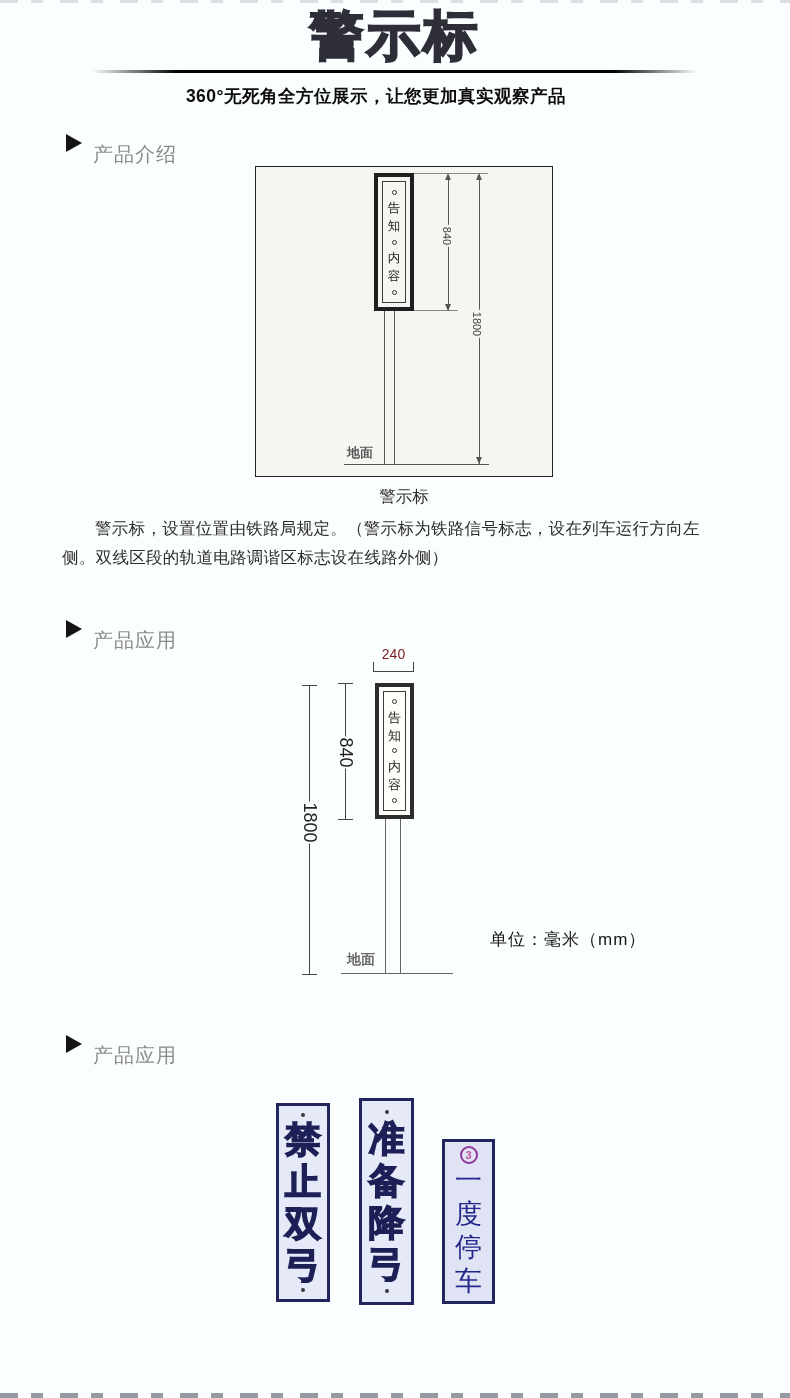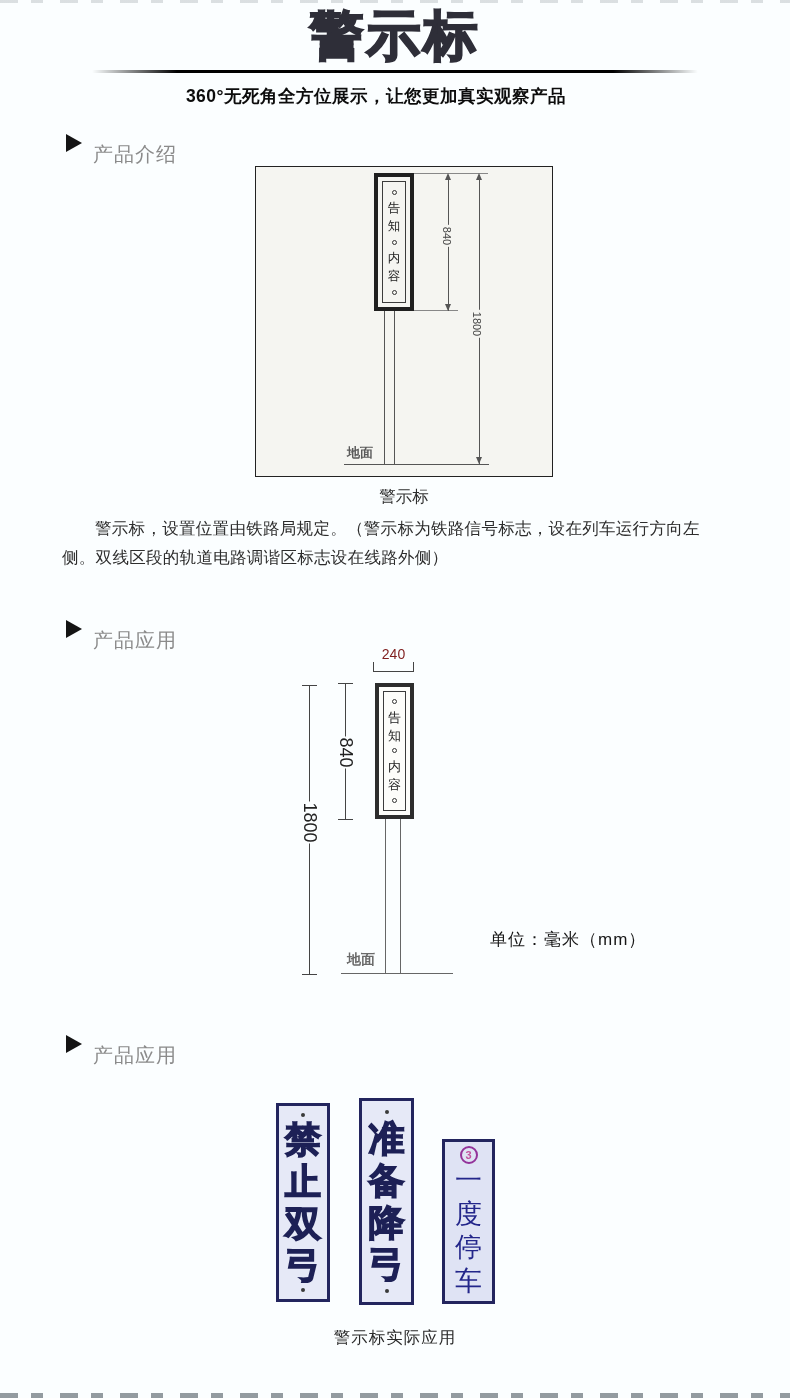--- a/index.html
+++ b/index.html
@@ -272,17 +272,16 @@
   <div class="app-sign light sign3">
     <span class="emblem">3</span>
     <span class="vtext">
         <span class="vchar">一</span>
         <span class="vchar">度</span>
         <span class="vchar">停</span>
         <span class="vchar">车</span>
       </span>
   </div>
 
-  <div class="caption-app">警示标实际应用</div>
 
   <div class="edge-dashes bottom"></div>
 
 </div>
 
 </body></html>

